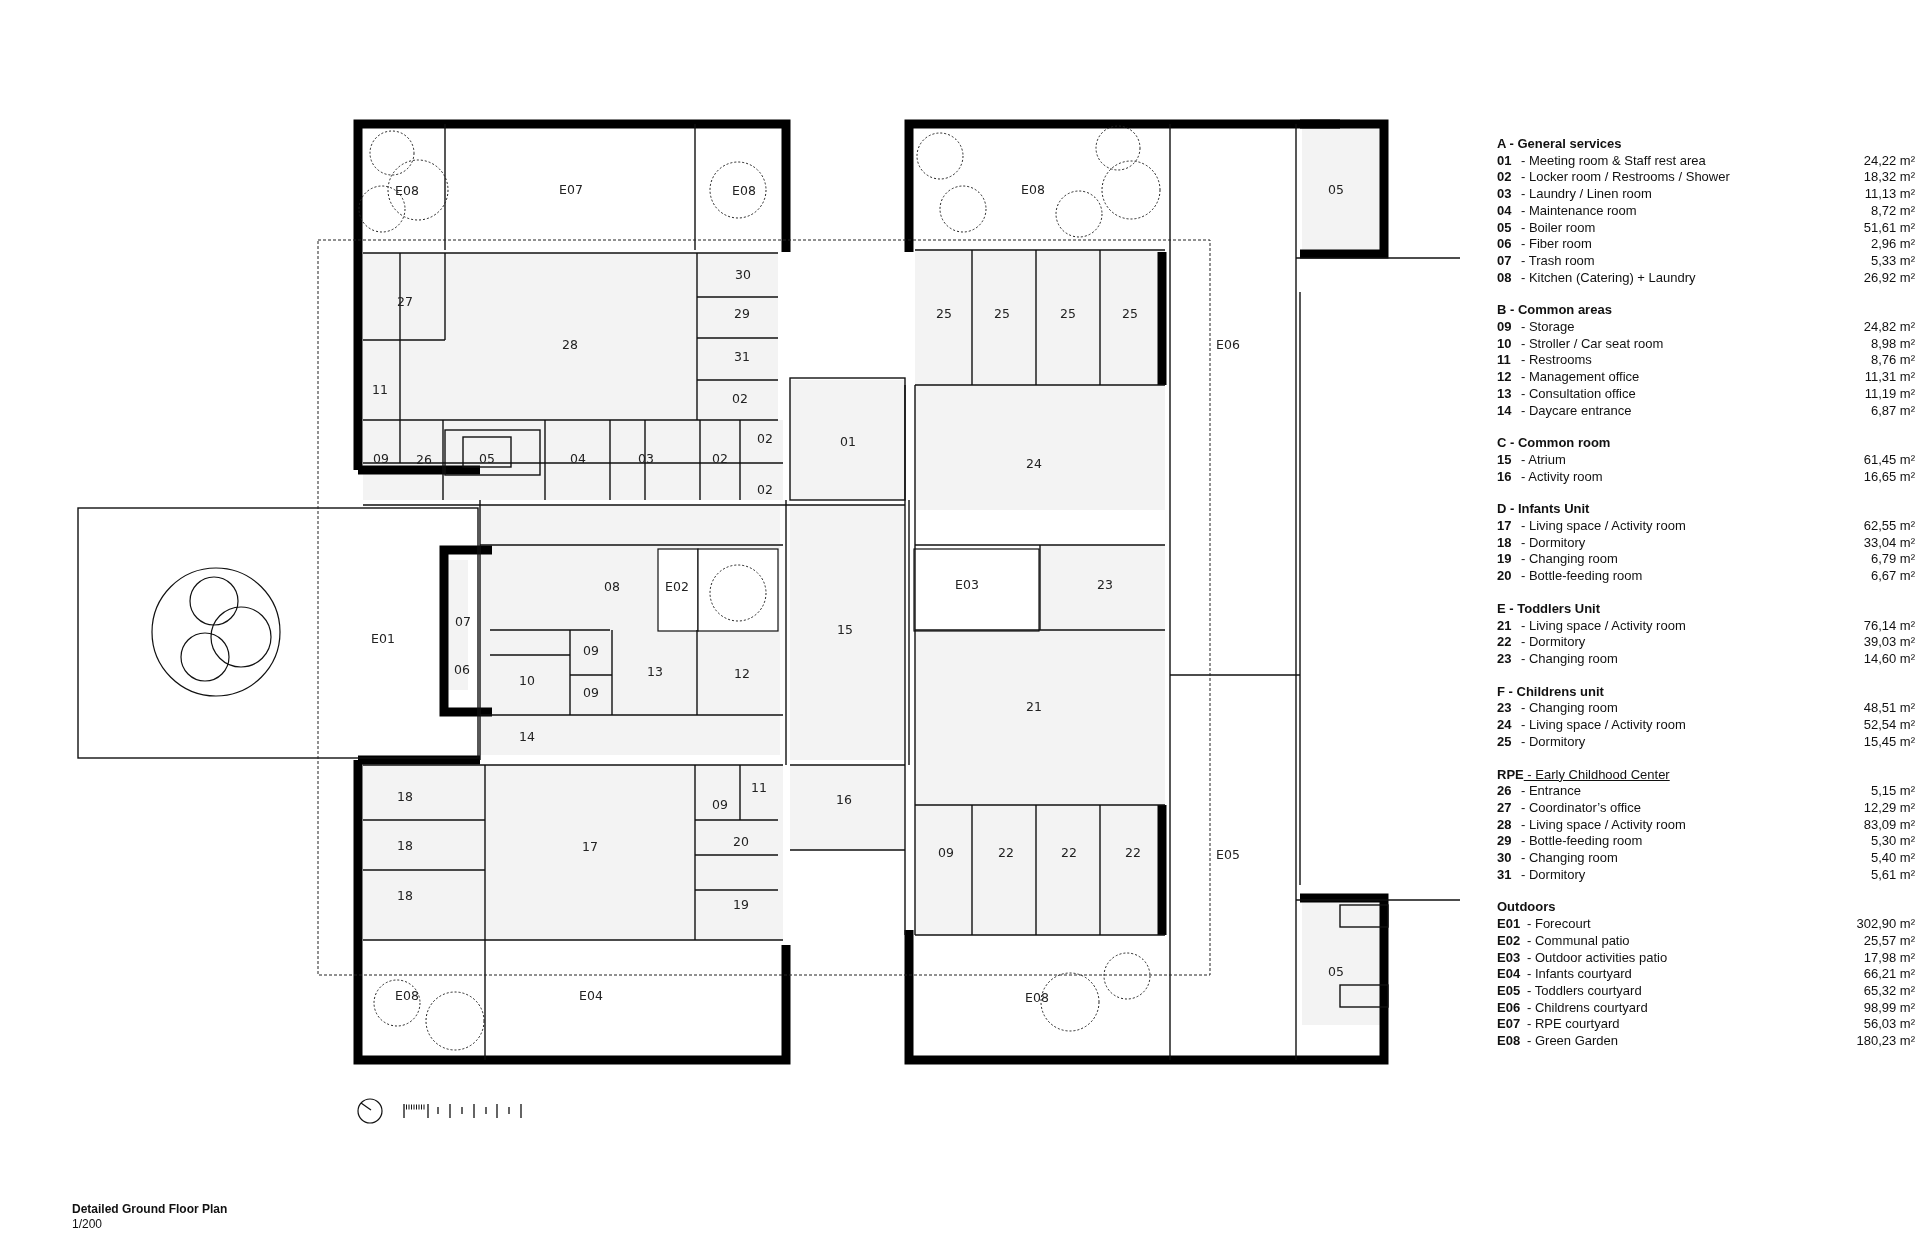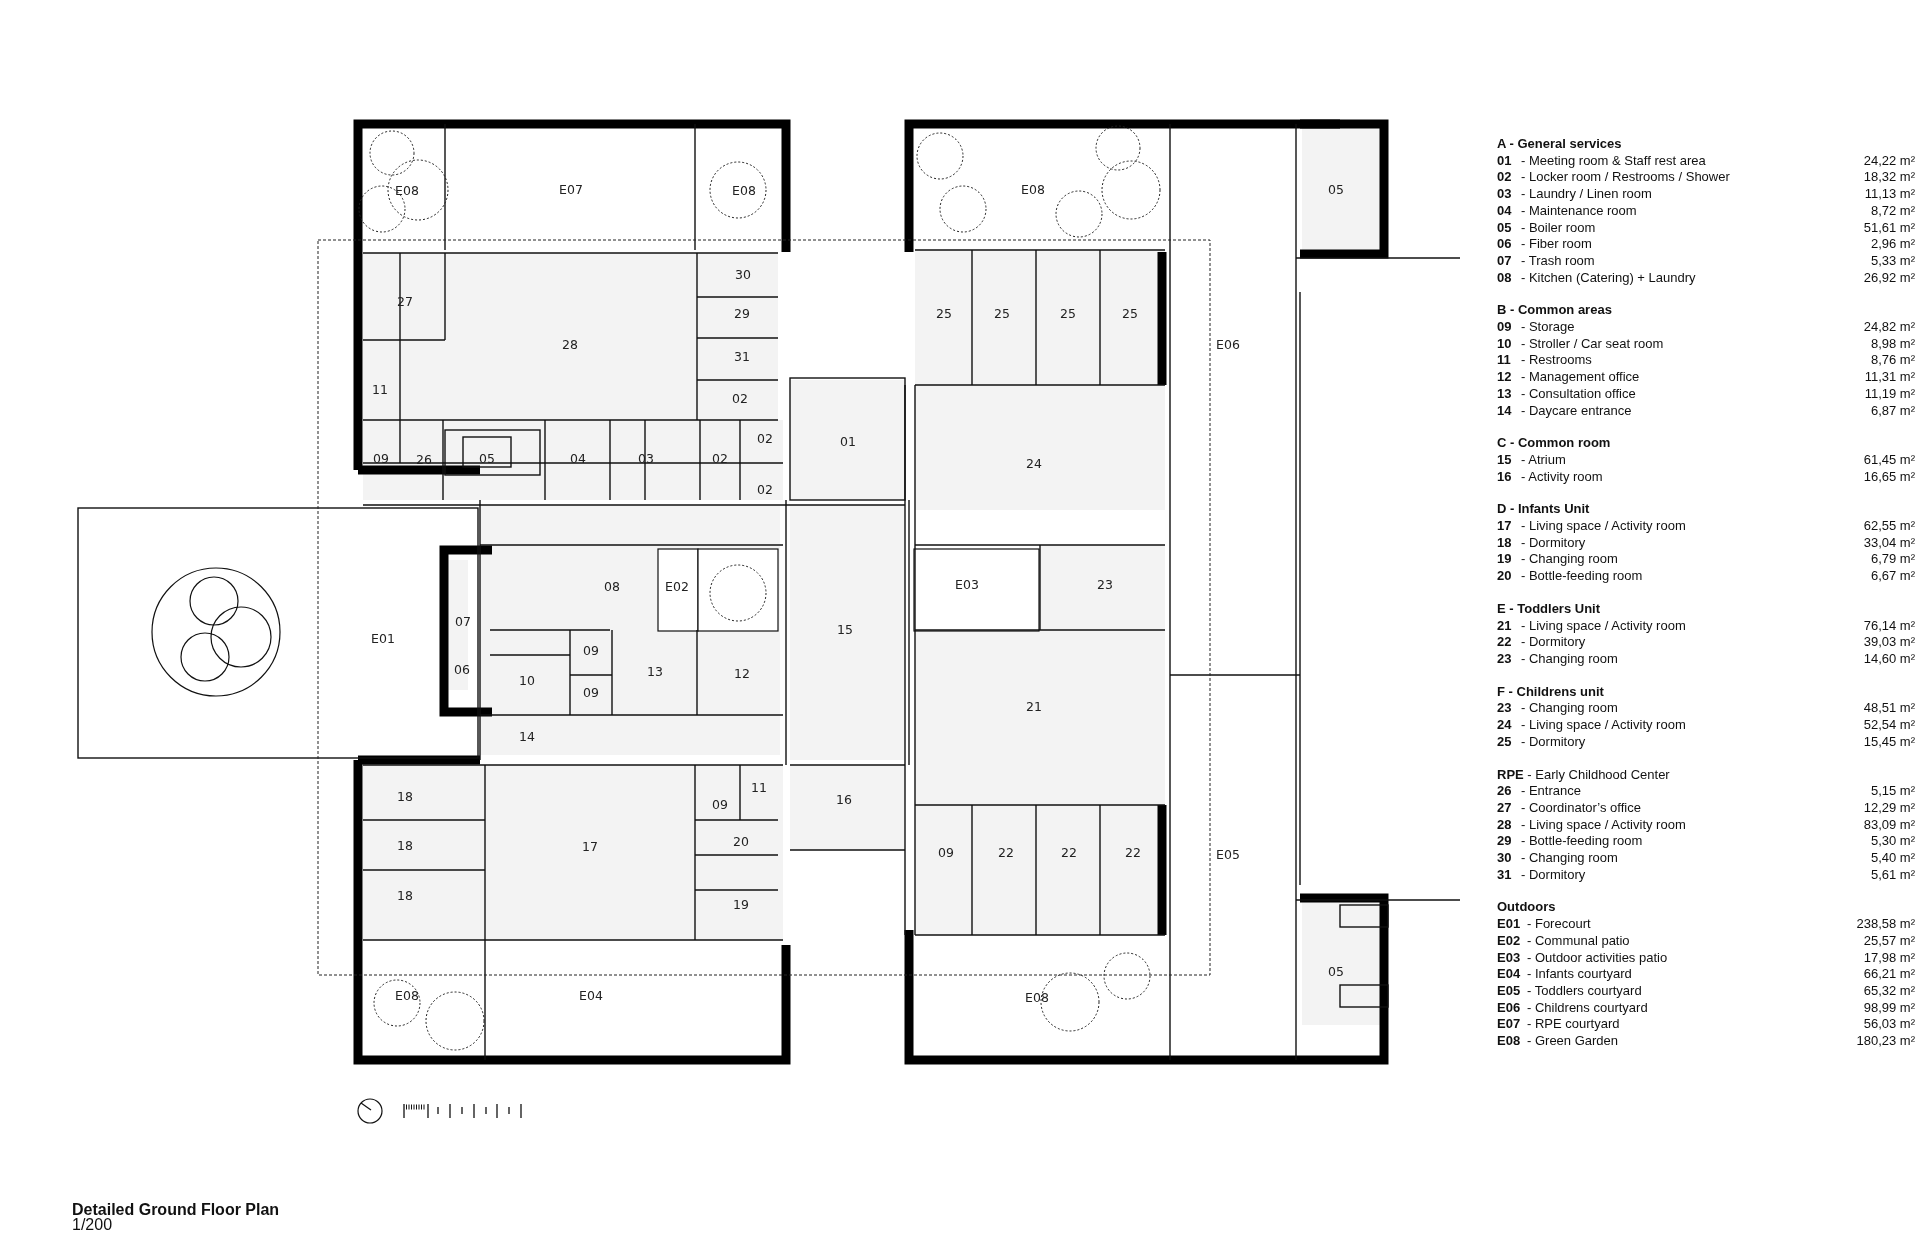--- a/index.html
+++ b/index.html
@@ -2,27 +2,27 @@
 <html><head>
 <meta charset="utf-8">
 <style>
   html,body{margin:0;padding:0;background:#fff;}
   body{width:1920px;height:1254px;position:relative;overflow:hidden;font-family:"Liberation Sans",sans-serif;color:#111;}
   #plan{position:absolute;left:0;top:0;width:1920px;height:1254px;}
   .room-lbl{font-family:"DejaVu Sans",sans-serif;font-size:12.5px;fill:#222;text-anchor:middle;dominant-baseline:middle;}
   .legend{position:absolute;left:1497px;top:136px;width:418px;font-size:13px;line-height:16.7px;}
   .legend .group{margin-bottom:16px;}
   .legend .ghead{font-weight:bold;}
-  .legend .ghead .sub{font-weight:normal;}
+  .legend .ghead .sub{font-weight:normal;text-decoration:underline;}
   .legend .row{display:flex;}
   .legend .code{font-weight:bold;width:24px;flex:0 0 auto;}
   .legend .code.wide{width:30px;}
   .legend .name{flex:1;}
   .legend .area{text-align:left;white-space:nowrap;}
-  .title-block{position:absolute;left:72px;top:1202px;font-size:16px;line-height:15px;}
+  .title-block{position:absolute;left:72px;top:1202px;font-size:12px;line-height:15px;}
   .title-block .t{font-weight:bold;}
 </style>
 </head>
 <body>
 
 <svg id="plan" viewBox="0 0 1920 1254" xmlns="http://www.w3.org/2000/svg">
 
   <g fill="#f3f3f3" stroke="none">
     <rect x="363" y="253" width="415" height="210"></rect>
     <rect x="363" y="420" width="420" height="80"></rect>
@@ -424,21 +424,21 @@
         <span class="code">31</span>
         <span class="name"> - Dormitory</span>
         <span class="area">5,61 m²</span>
       </div>
     </div>
     <div class="group">
       <div class="ghead">Outdoors</div>
       <div class="row">
         <span class="code wide">E01</span>
         <span class="name"> - Forecourt</span>
-        <span class="area">238,58 m²</span>
+        <span class="area">302,90 m²</span>
       </div>
       <div class="row">
         <span class="code wide">E02</span>
         <span class="name"> - Communal patio</span>
         <span class="area">25,57 m²</span>
       </div>
       <div class="row">
         <span class="code wide">E03</span>
         <span class="name"> - Outdoor activities patio</span>
         <span class="area">17,98 m²</span>

